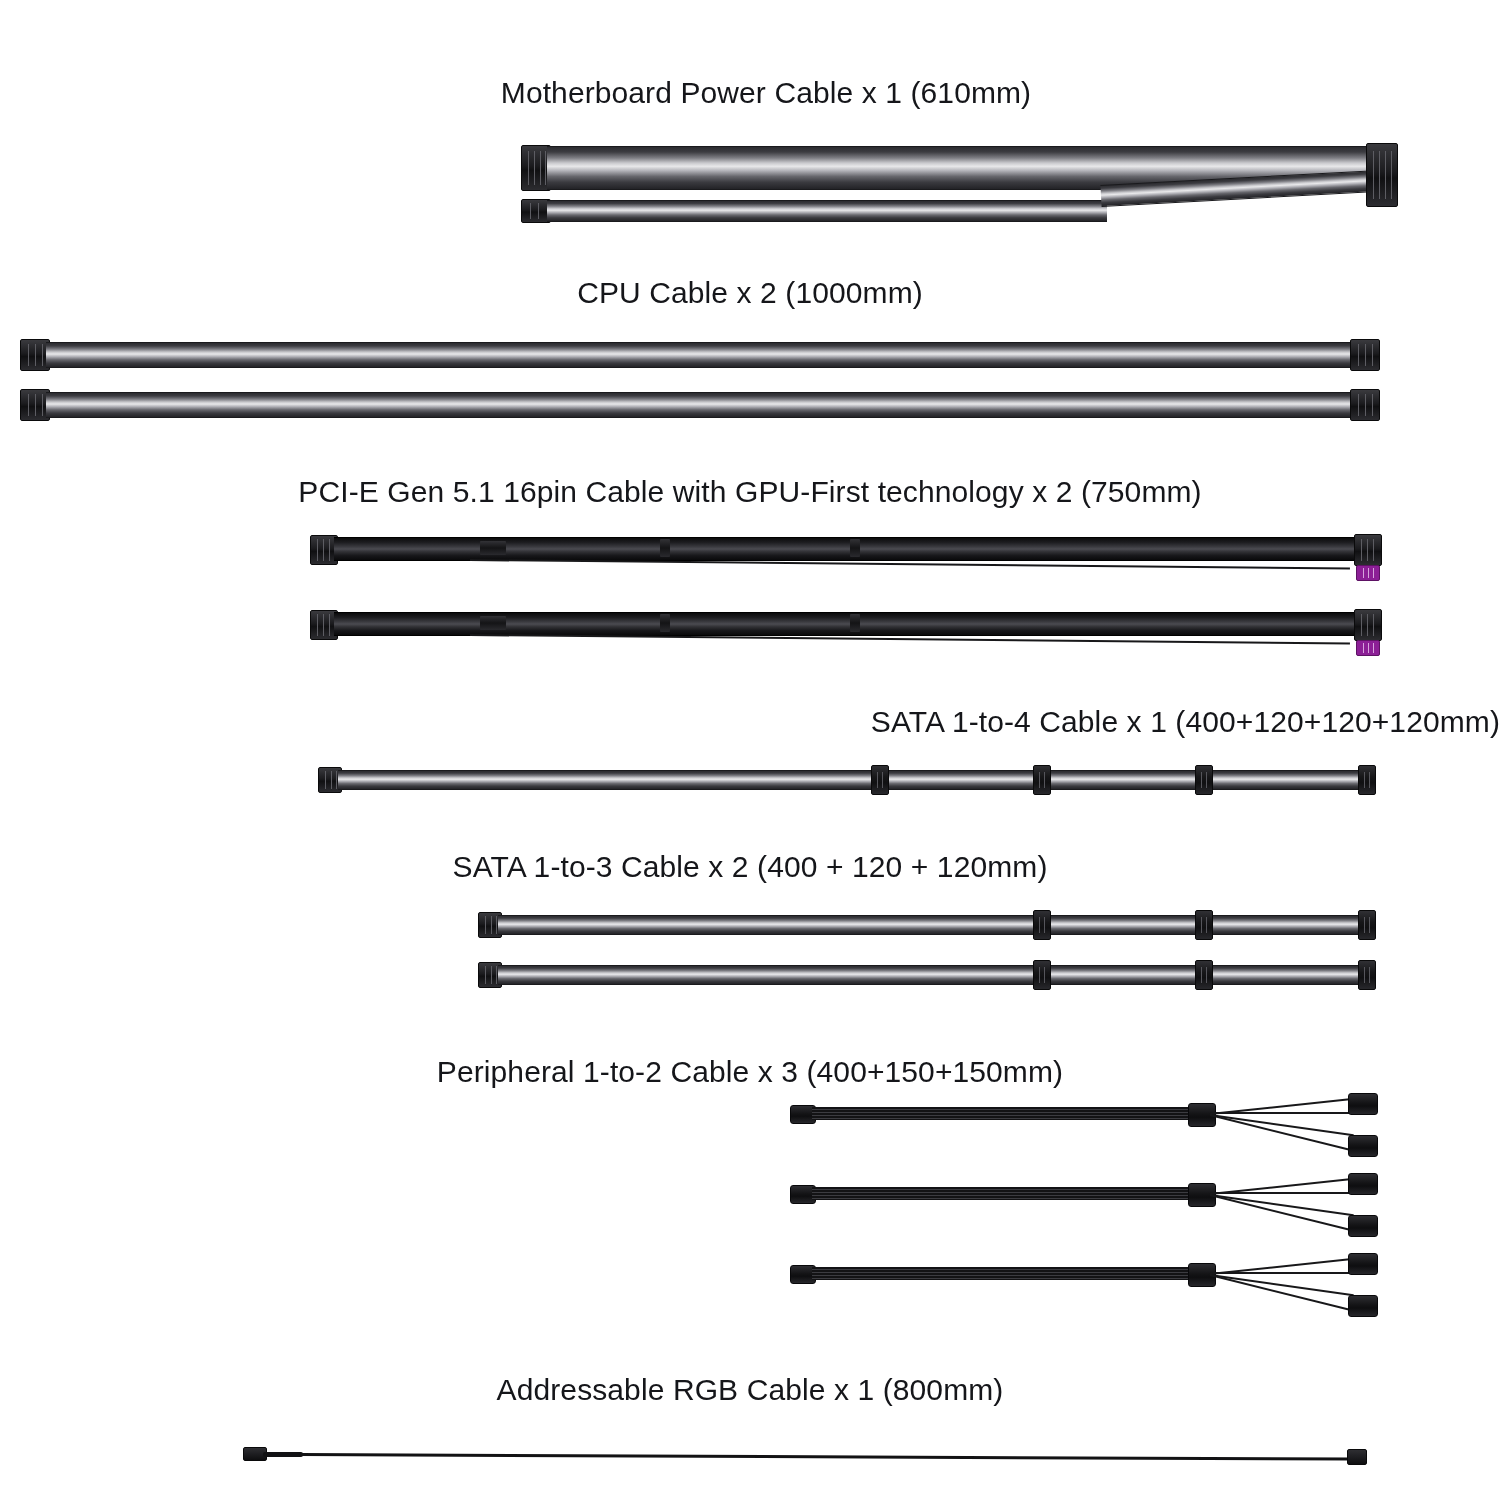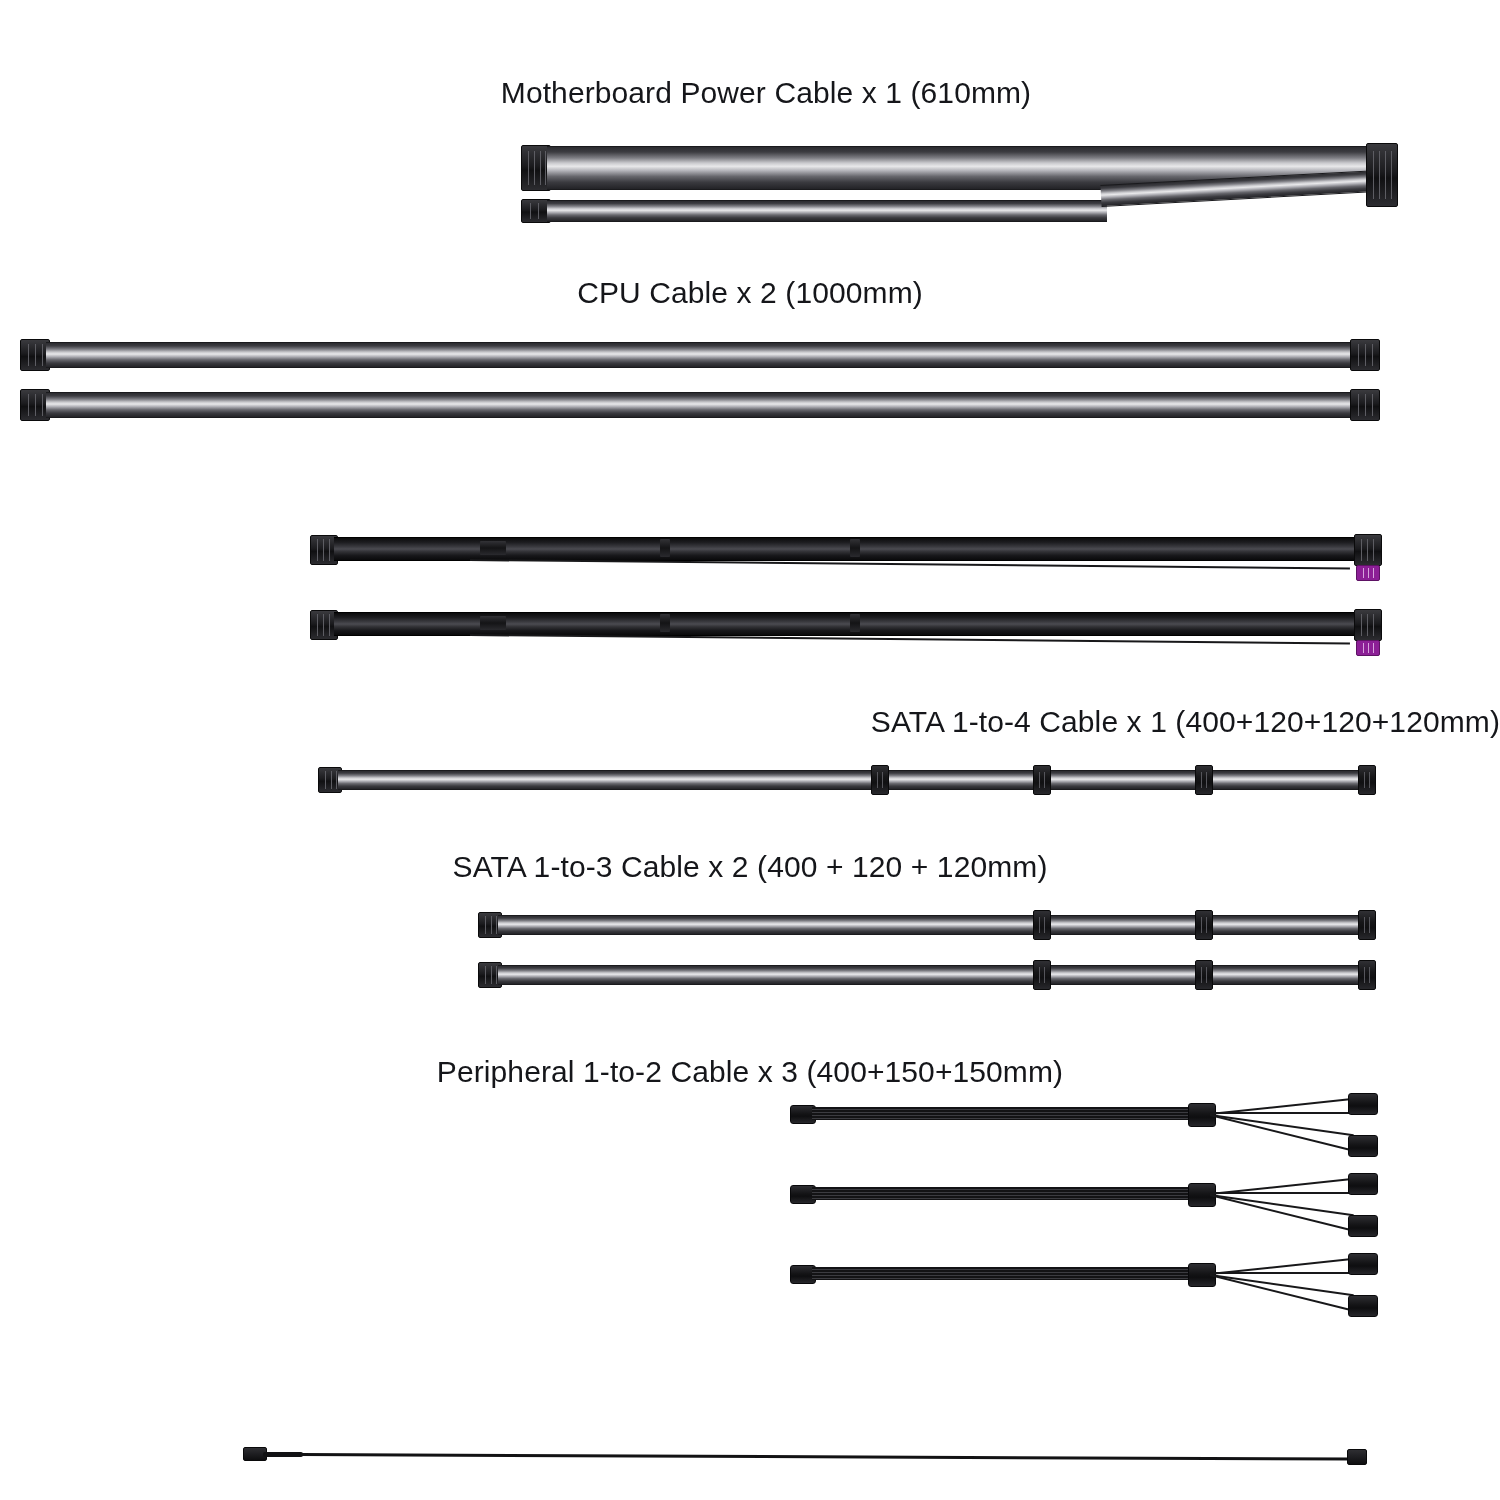--- a/index.html
+++ b/index.html
@@ -182,20 +182,21 @@
     <div class="sleeve" style="left:26px;top:3px;width:1308px;height:24px;"></div>
     <div class="conn" style="left:1330px;top:0px;width:28px;height:30px;">
       <div class="pin" style="left:7px;"></div>
         <div class="pin" style="left:14px;"></div>
         <div class="pin" style="left:21px;"></div>
     </div>
   </div>
 </div>
 
 <div class="group" style="top:450px;height:235px;">
+  <div class="group-title" style="top:25px;">PCI-E Gen 5.1 16pin Cable with GPU-First technology x 2 (750mm)</div>
 
   <div class="cable" style="left:310px;top:85px;width:1070px;height:45px;">
     <div class="conn" style="left:0px;top:0px;width:26px;height:28px;">
       <div class="pin" style="left:6px;"></div>
         <div class="pin" style="left:12px;"></div>
         <div class="pin" style="left:18px;"></div>
     </div>
     <div class="sleeve-dark" style="left:24px;top:2px;width:1022px;height:22px;"></div>
     <div class="band" style="left:170px;top:6px;width:26px;height:14px;"></div>
     <div class="band" style="left:350px;top:4px;width:10px;height:18px;"></div>
@@ -346,20 +347,21 @@
     <div class="thinwire" style="left:420px;top:7px;width:140px;height:2px;"></div>
     <div class="thinwire" style="left:420px;top:9px;width:145px;height:2px;transform:rotate(8deg);transform-origin:left center;"></div>
     <div class="thinwire" style="left:420px;top:9px;width:145px;height:2px;transform:rotate(14deg);transform-origin:left center;"></div>
     <div class="thinwire" style="left:420px;top:8px;width:145px;height:2px;transform:rotate(-6deg);transform-origin:left center;"></div>
     <div class="molex" style="left:558px;top:-12px;width:28px;height:20px;"></div>
     <div class="molex" style="left:558px;top:30px;width:28px;height:20px;"></div>
   </div>
 </div>
 
 <div class="group" style="top:1355px;height:145px;">
+  <div class="group-title" style="top:18px;">Addressable RGB Cable x 1 (800mm)</div>
 
   <div class="cable" style="left:243px;top:90px;width:1130px;height:24px;">
     <div class="rgb-tip" style="left:0px;top:2px;width:22px;height:12px;"></div>
     <div class="rgb-wire" style="left:20px;top:7px;width:40px;height:5px;"></div>
     <div class="rgb-wire" style="left:56px;top:8px;width:1052px;height:3px;transform:rotate(0.25deg);transform-origin:left center;"></div>
     <div class="rgb-tip" style="left:1104px;top:4px;width:18px;height:14px;"></div>
   </div>
 </div>
 
 </body></html>

